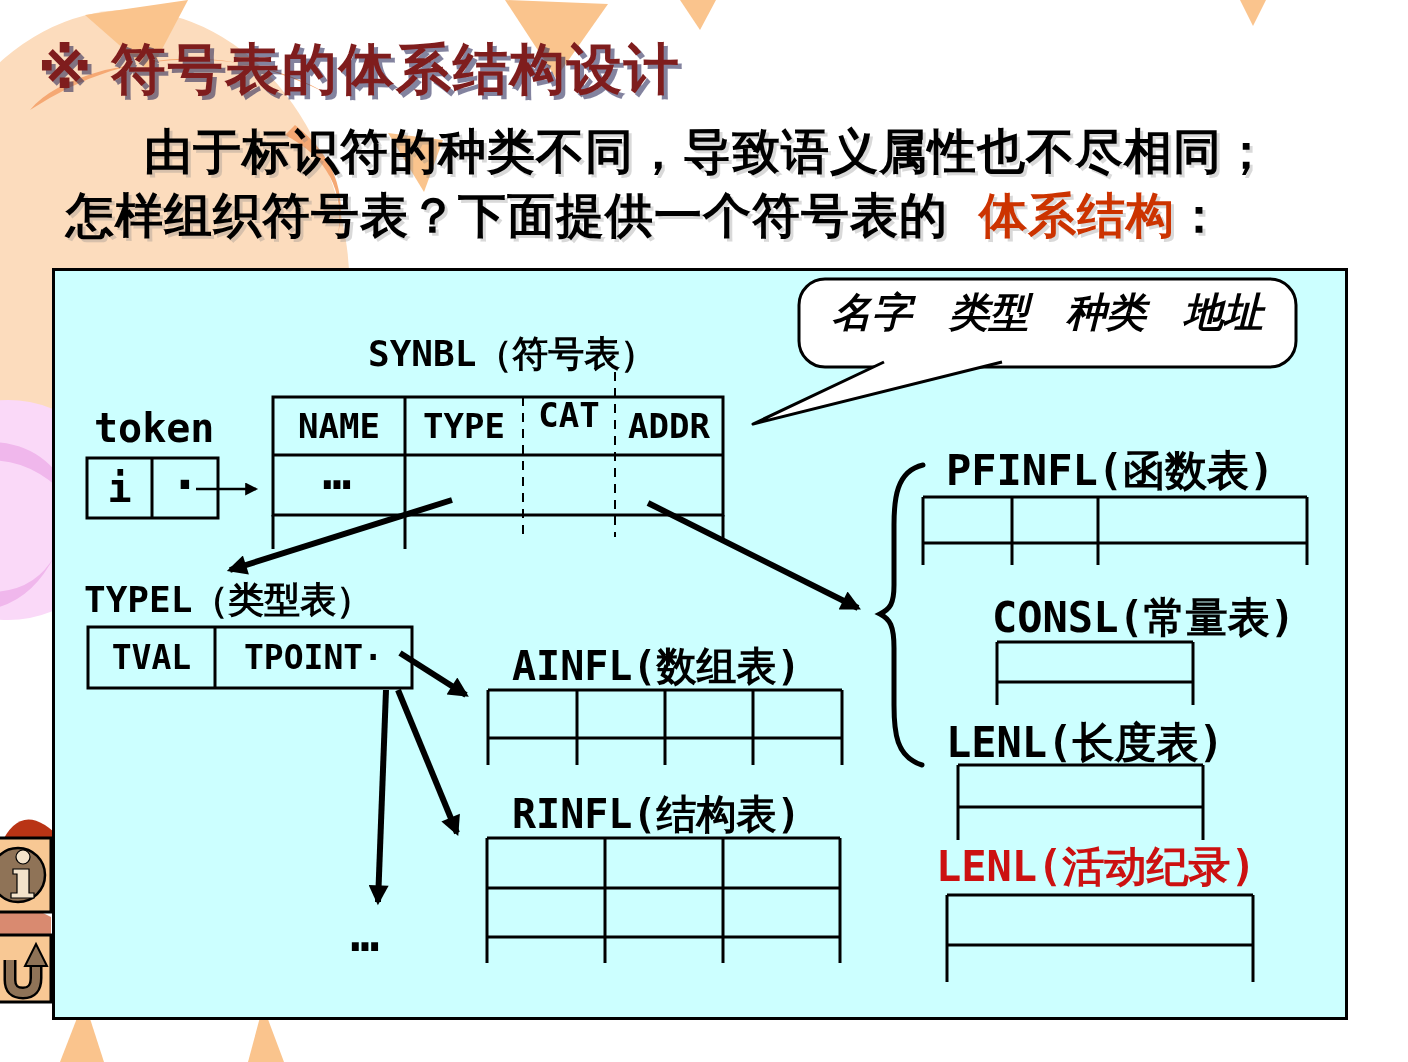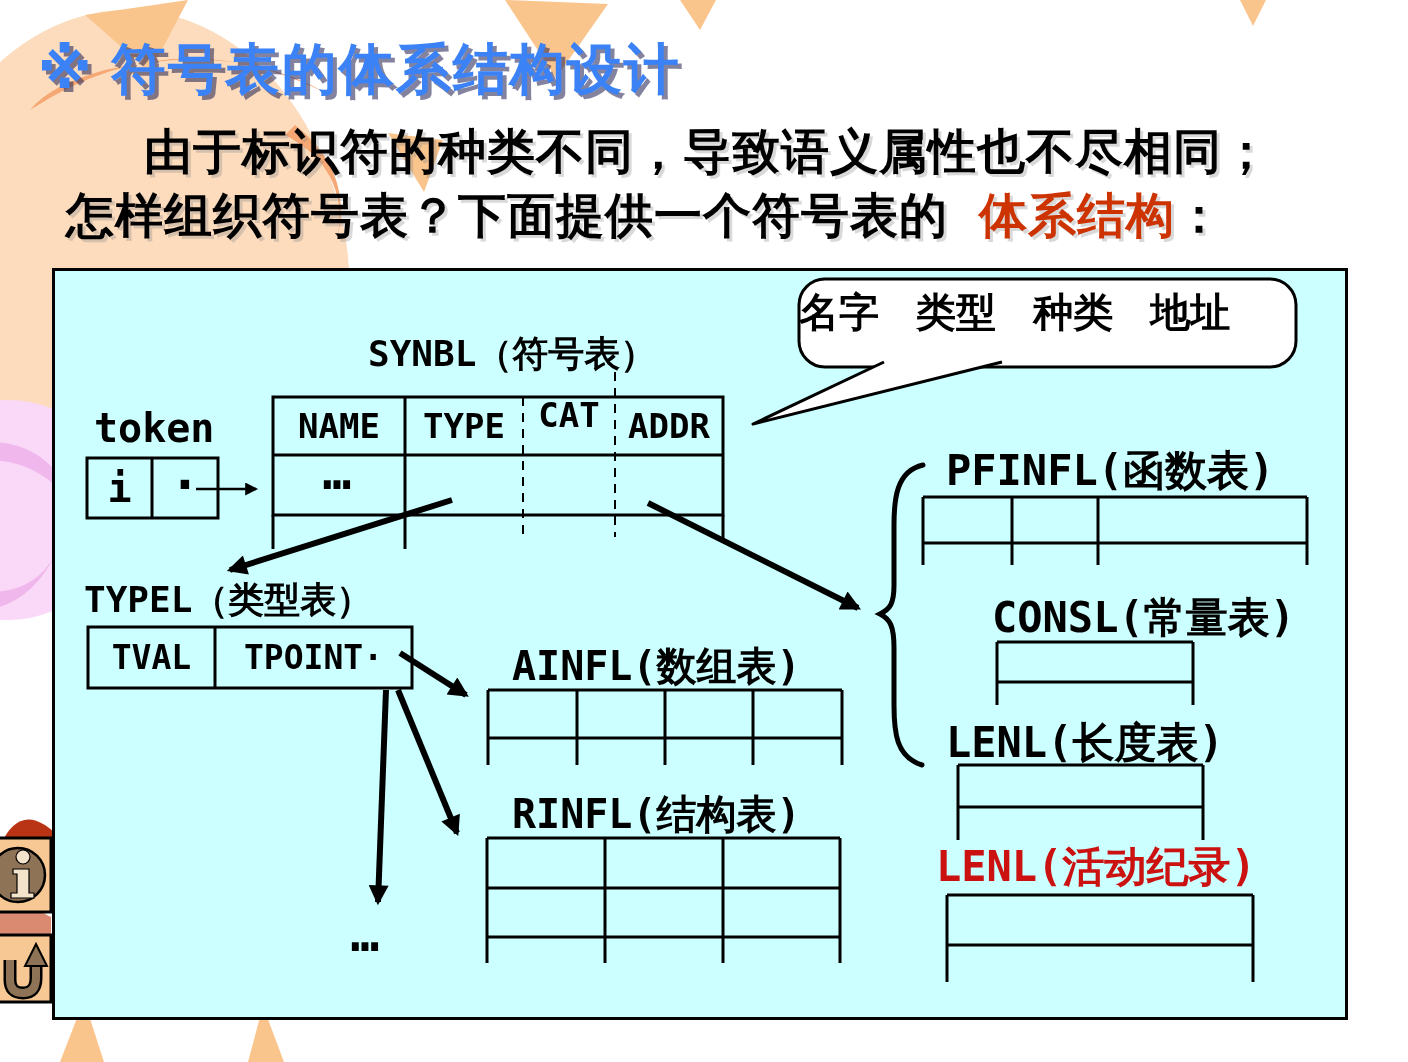--- a/index.html
+++ b/index.html
@@ -1,30 +1,30 @@
 <!DOCTYPE html>
 <html><head>
 <meta charset="utf-8">
 <style>
   html,body{margin:0;padding:0;background:#fff;}
   .stage{position:relative;width:1408px;height:1062px;background:#ffffff;overflow:hidden;
          font-family:"Liberation Sans","DejaVu Sans",sans-serif;}
   .abs{position:absolute;}
   .txt{position:absolute;white-space:nowrap;line-height:1;font-weight:bold;color:#000;}
   .mono{font-family:"DejaVu Sans Mono","Liberation Mono",monospace;}
-  .slide-title{left:38px;top:42px;font-size:55px;letter-spacing:2px;color:#3b82f6;
+  .slide-title{left:38px;top:42px;font-size:55px;letter-spacing:2px;color:#7f1d1d;
                text-shadow:4px 4px 0 rgba(30,30,80,0.55);}
   .para{font-size:48px;letter-spacing:1px;text-shadow:3px 3px 0 rgba(130,130,130,0.30);}
   .para1{left:144px;top:128px;}
   .para2{left:66px;top:192px;}
   .hl{color:#CC3300;padding-left:31px;}
   .diagram-box{left:52px;top:268px;width:1296px;height:752px;background:#CCFFFF;
                border:3px solid #000;box-sizing:border-box;}
   .dsvg{position:absolute;left:0;top:0;width:1290px;height:746px;}
-  .callout-text{left:799px;top:292px;width:410px;text-align:center;font-size:40px;word-spacing:26px;}
+  .callout-text{left:799px;top:292px;width:497px;text-align:center;font-size:40px;word-spacing:26px;font-style:italic;}
   .tbl-title{font-size:36px;}
   .cellc{text-align:center;}
   .red{color:#CC1111;}
   .ell{font-size:48px;letter-spacing:2px;}
   .navbtn{cursor:pointer;}
 </style>
 </head>
 <body>
 
 <div class="stage">

